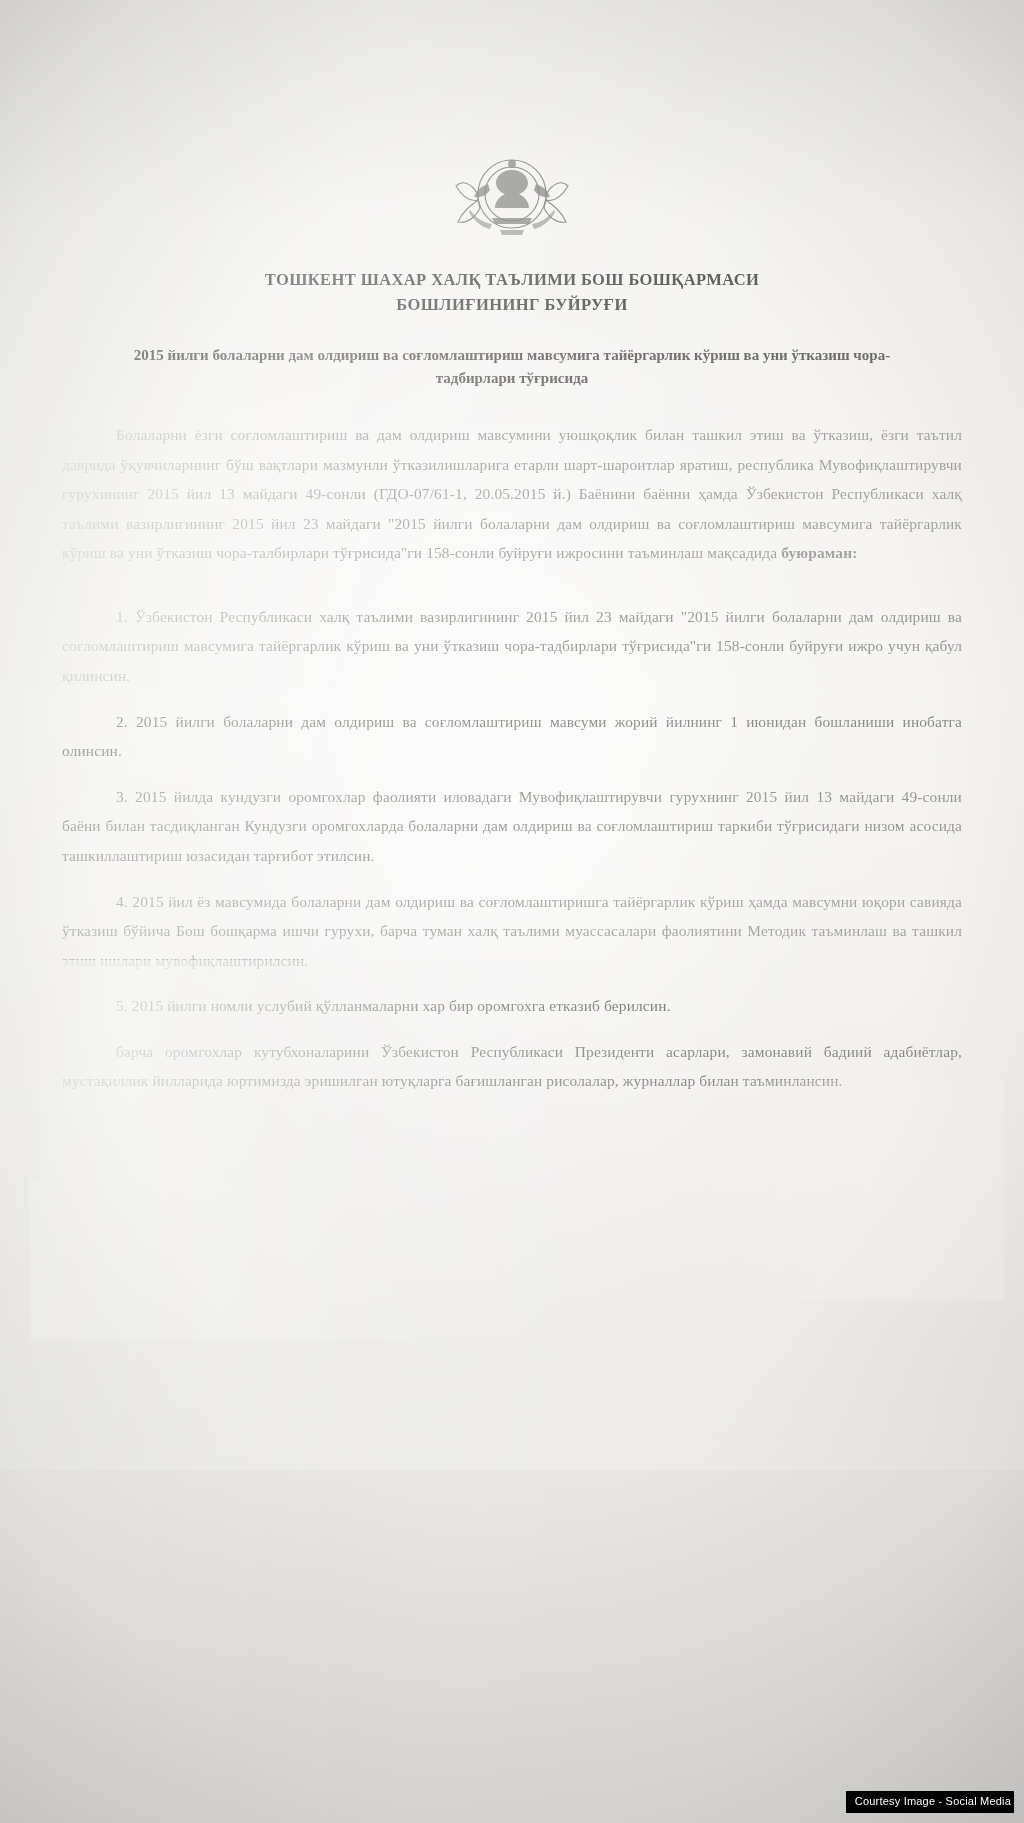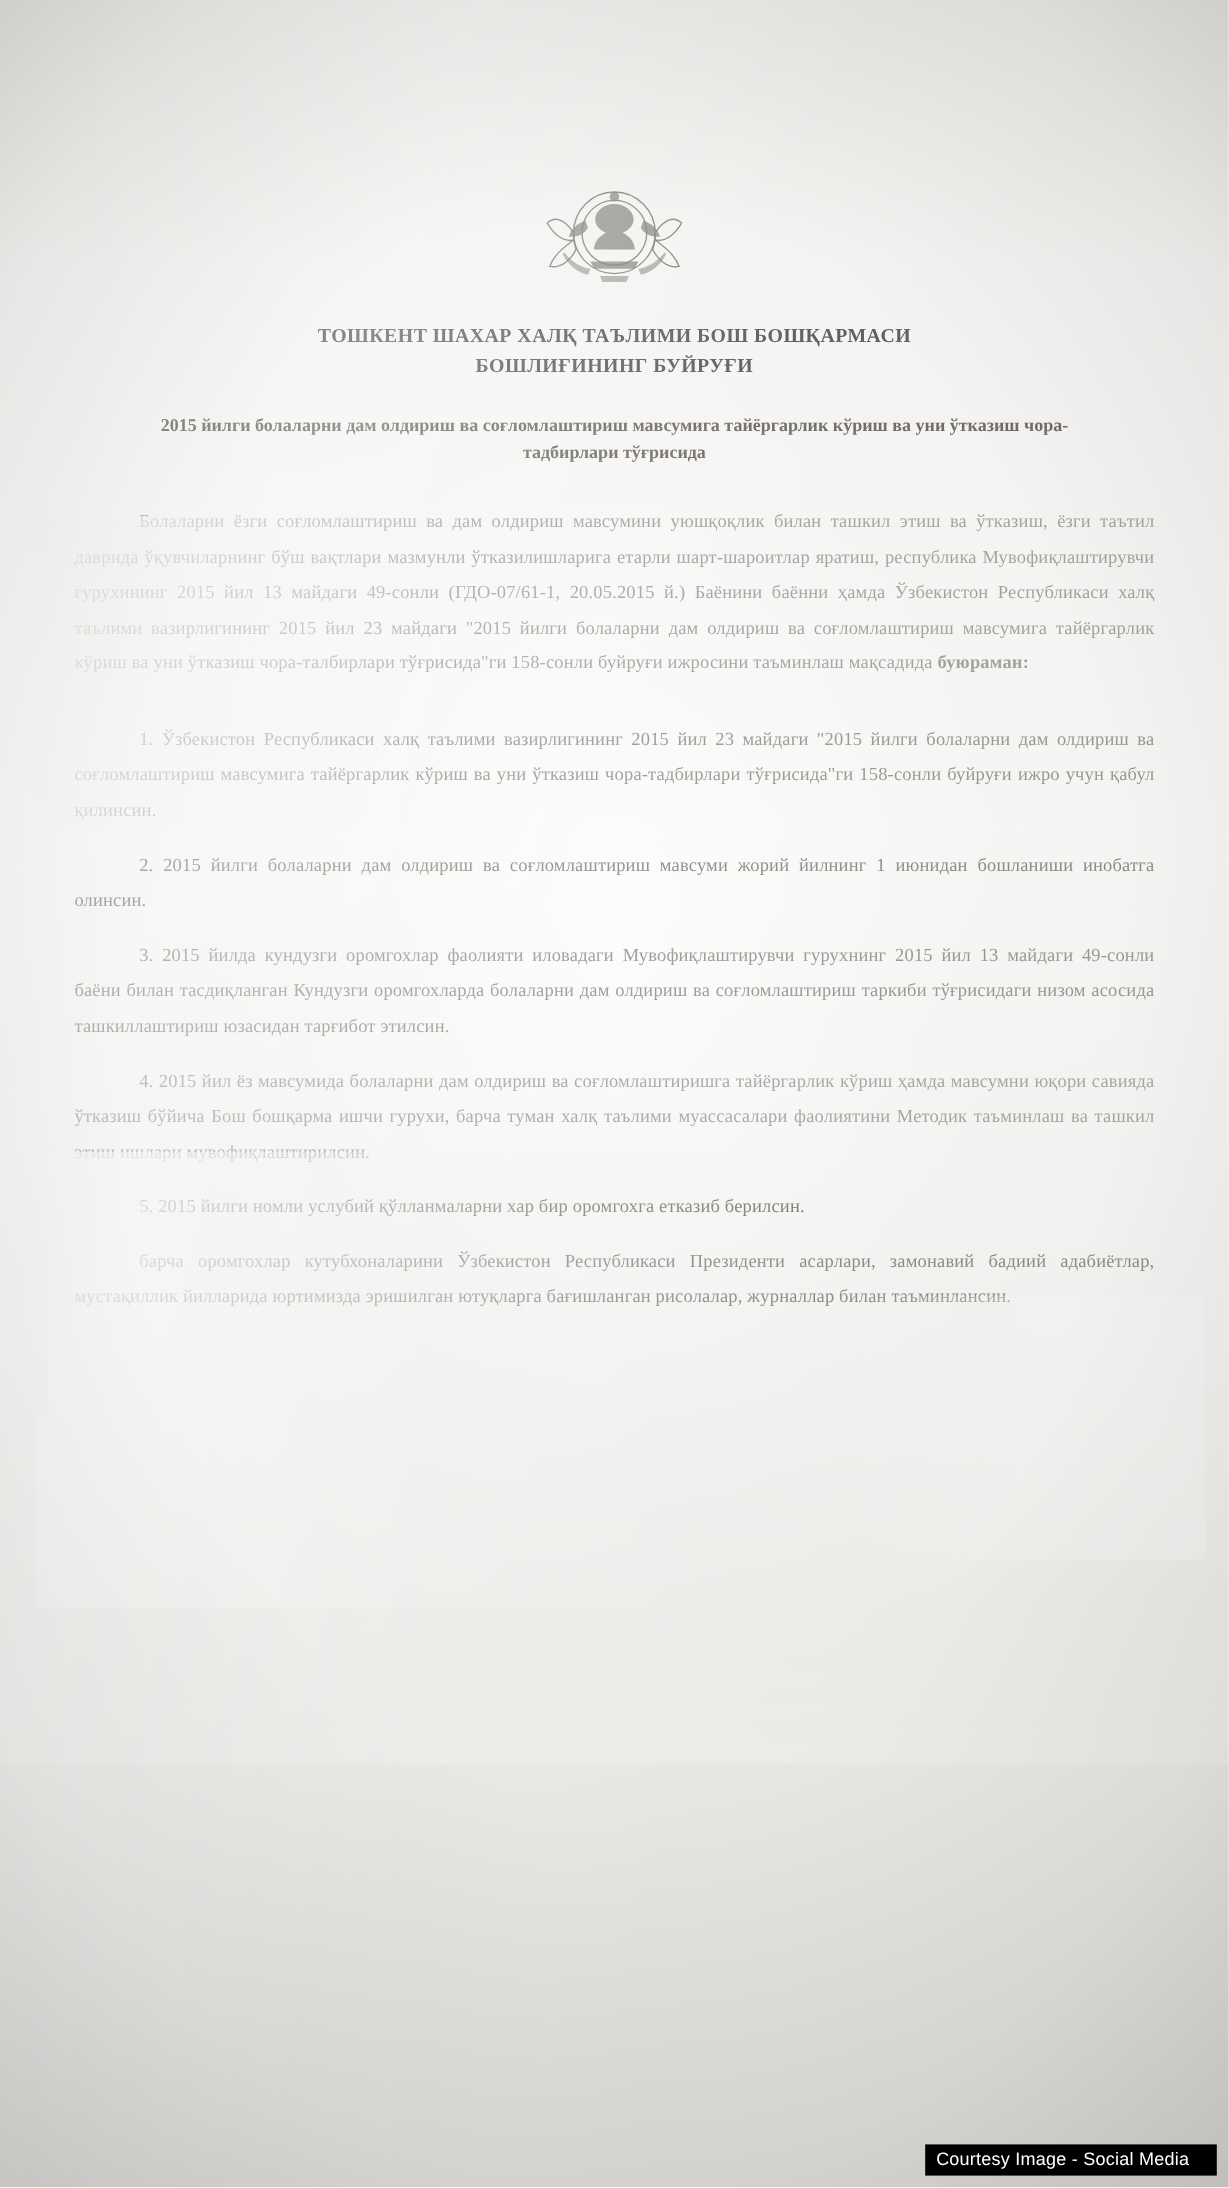--- a/index.html
+++ b/index.html
@@ -128,23 +128,23 @@
     background: linear-gradient(180deg, rgba(242,241,239,0.0) 0%, rgba(242,241,239,0.45) 100%);
   }
 
   .credit {
     position: absolute;
     right: 10px;
     bottom: 10px;
     background: #000000;
     color: #ffffff;
     font-family: "Liberation Sans", sans-serif;
-    font-size: 15px;
+    font-size: 11px;
     letter-spacing: 0.2px;
-    padding: 5px 23px 6px 9px;
+    padding: 5px 3px 6px 9px;
     line-height: 1;
   }
 </style>
 </head>
 <body>
 
 <div class="page">
   <div class="paper"></div>
 
   <div class="content">

